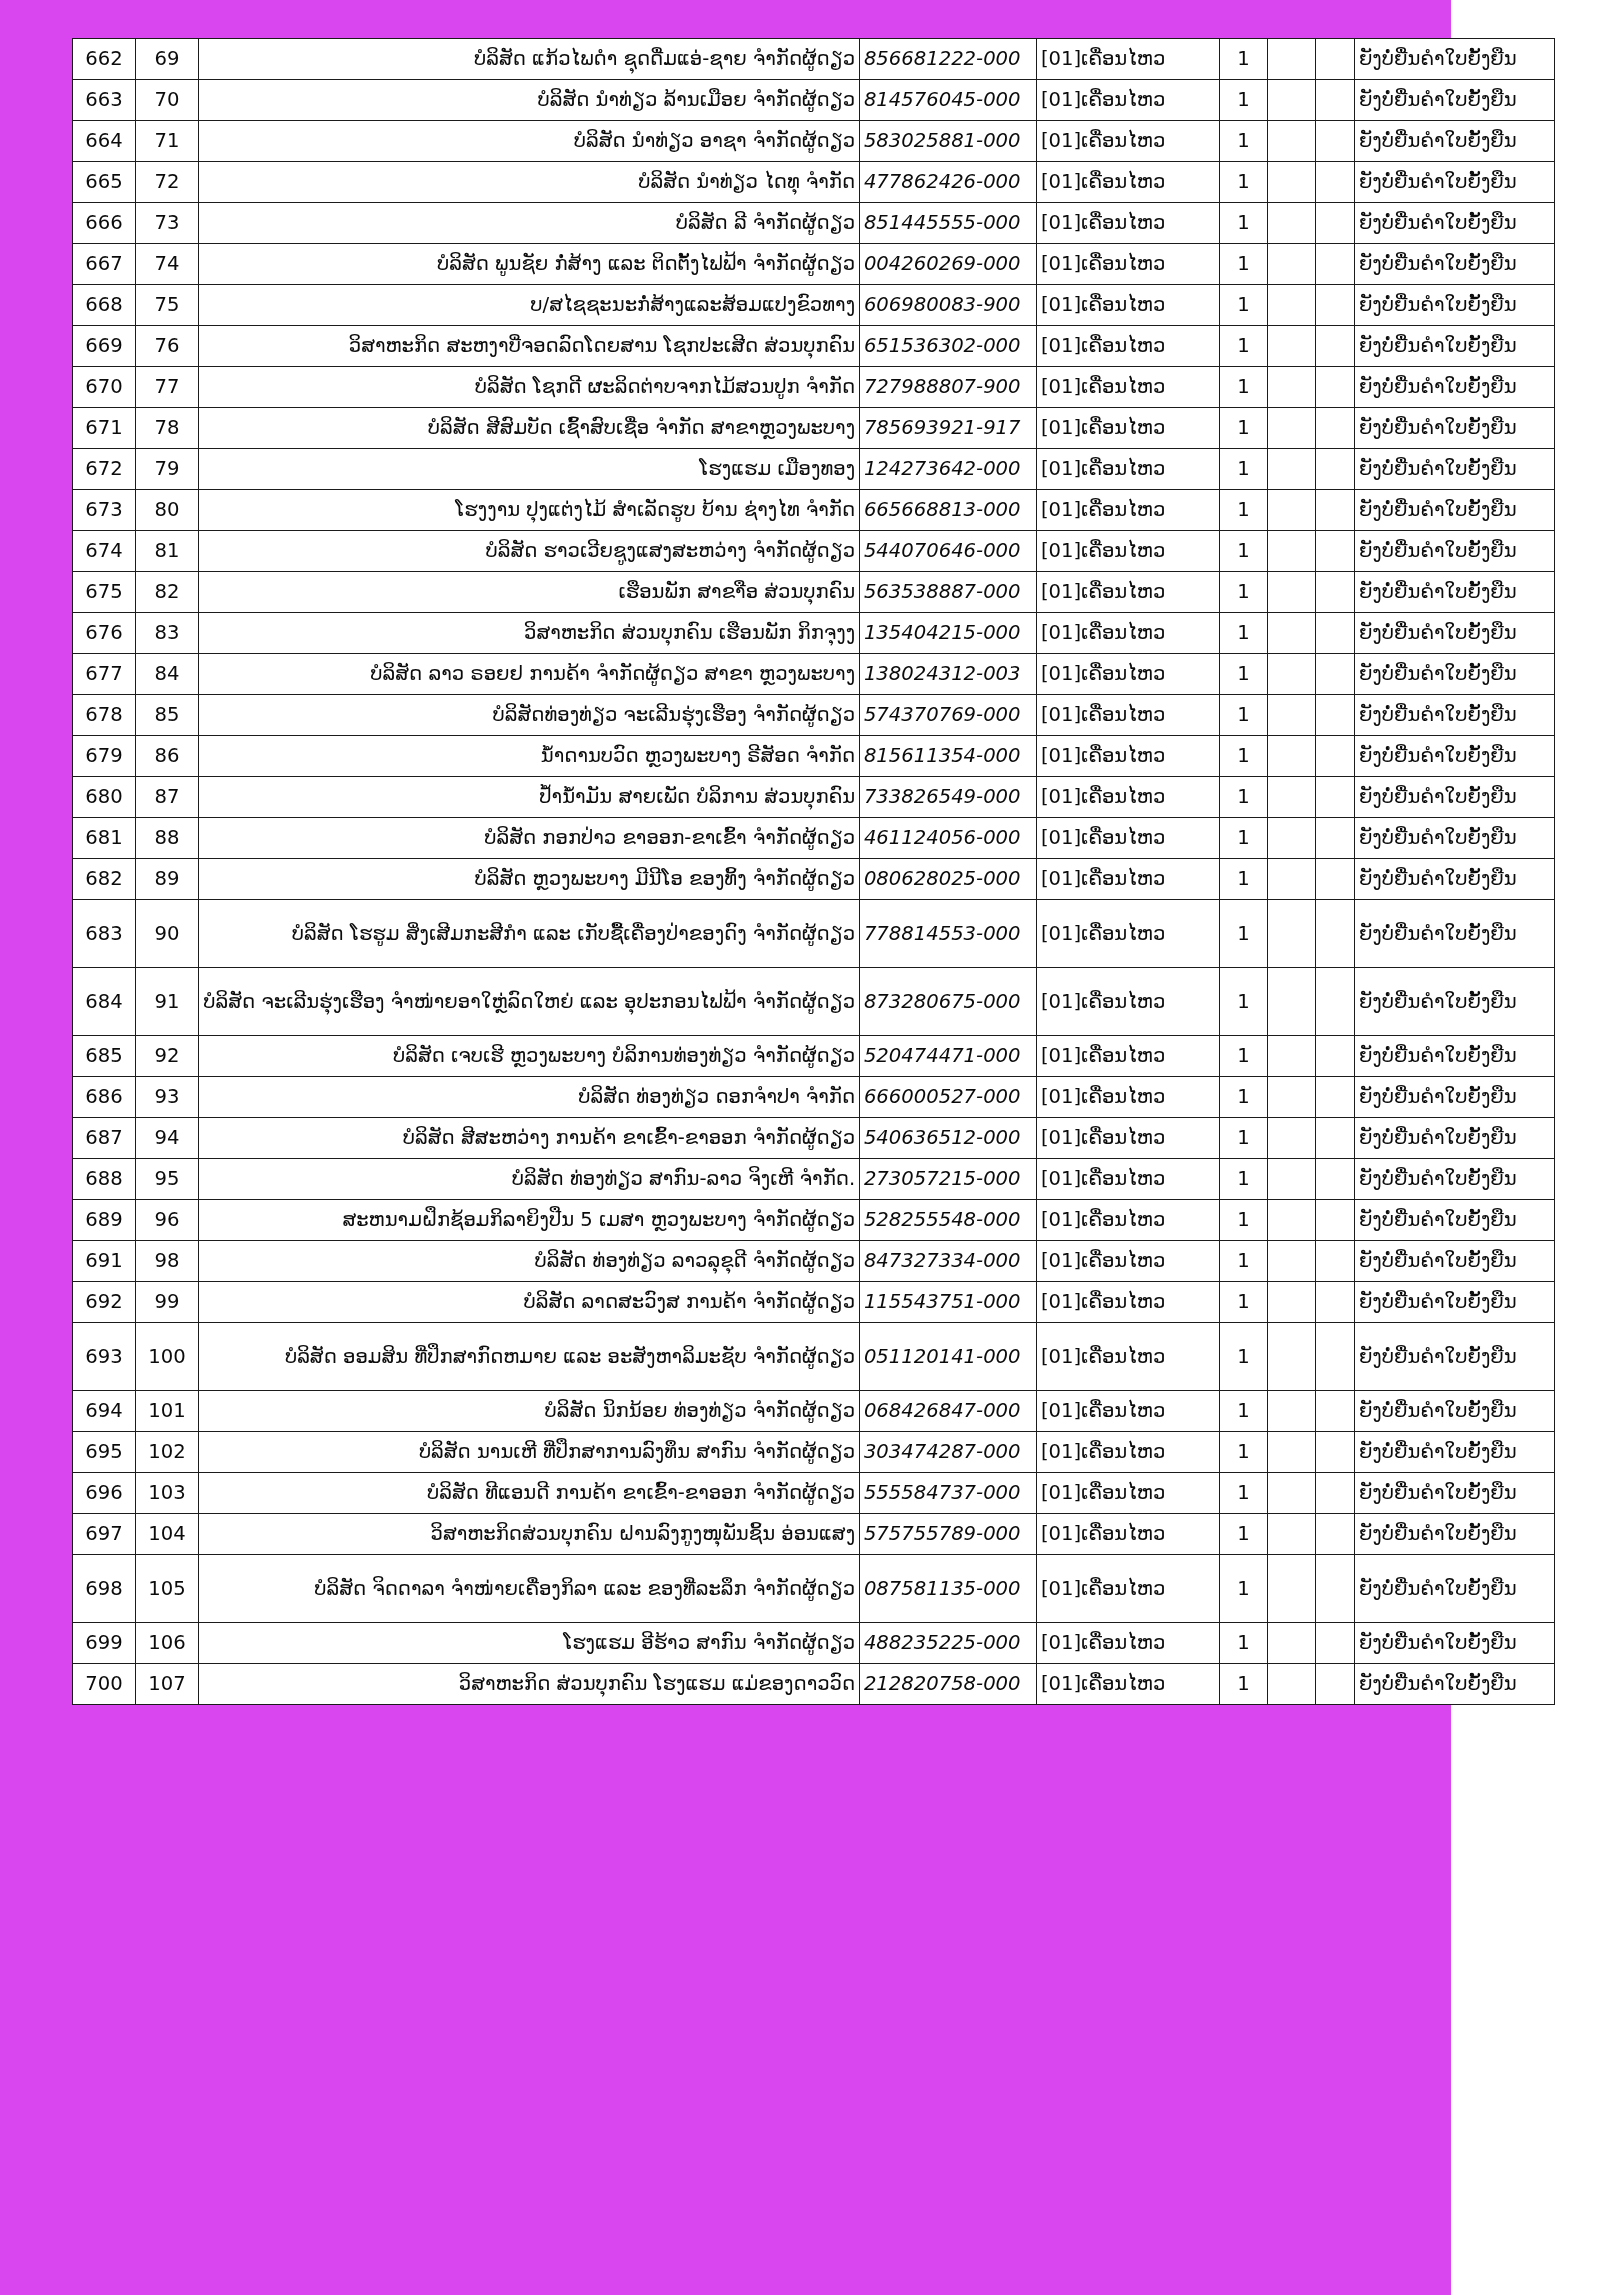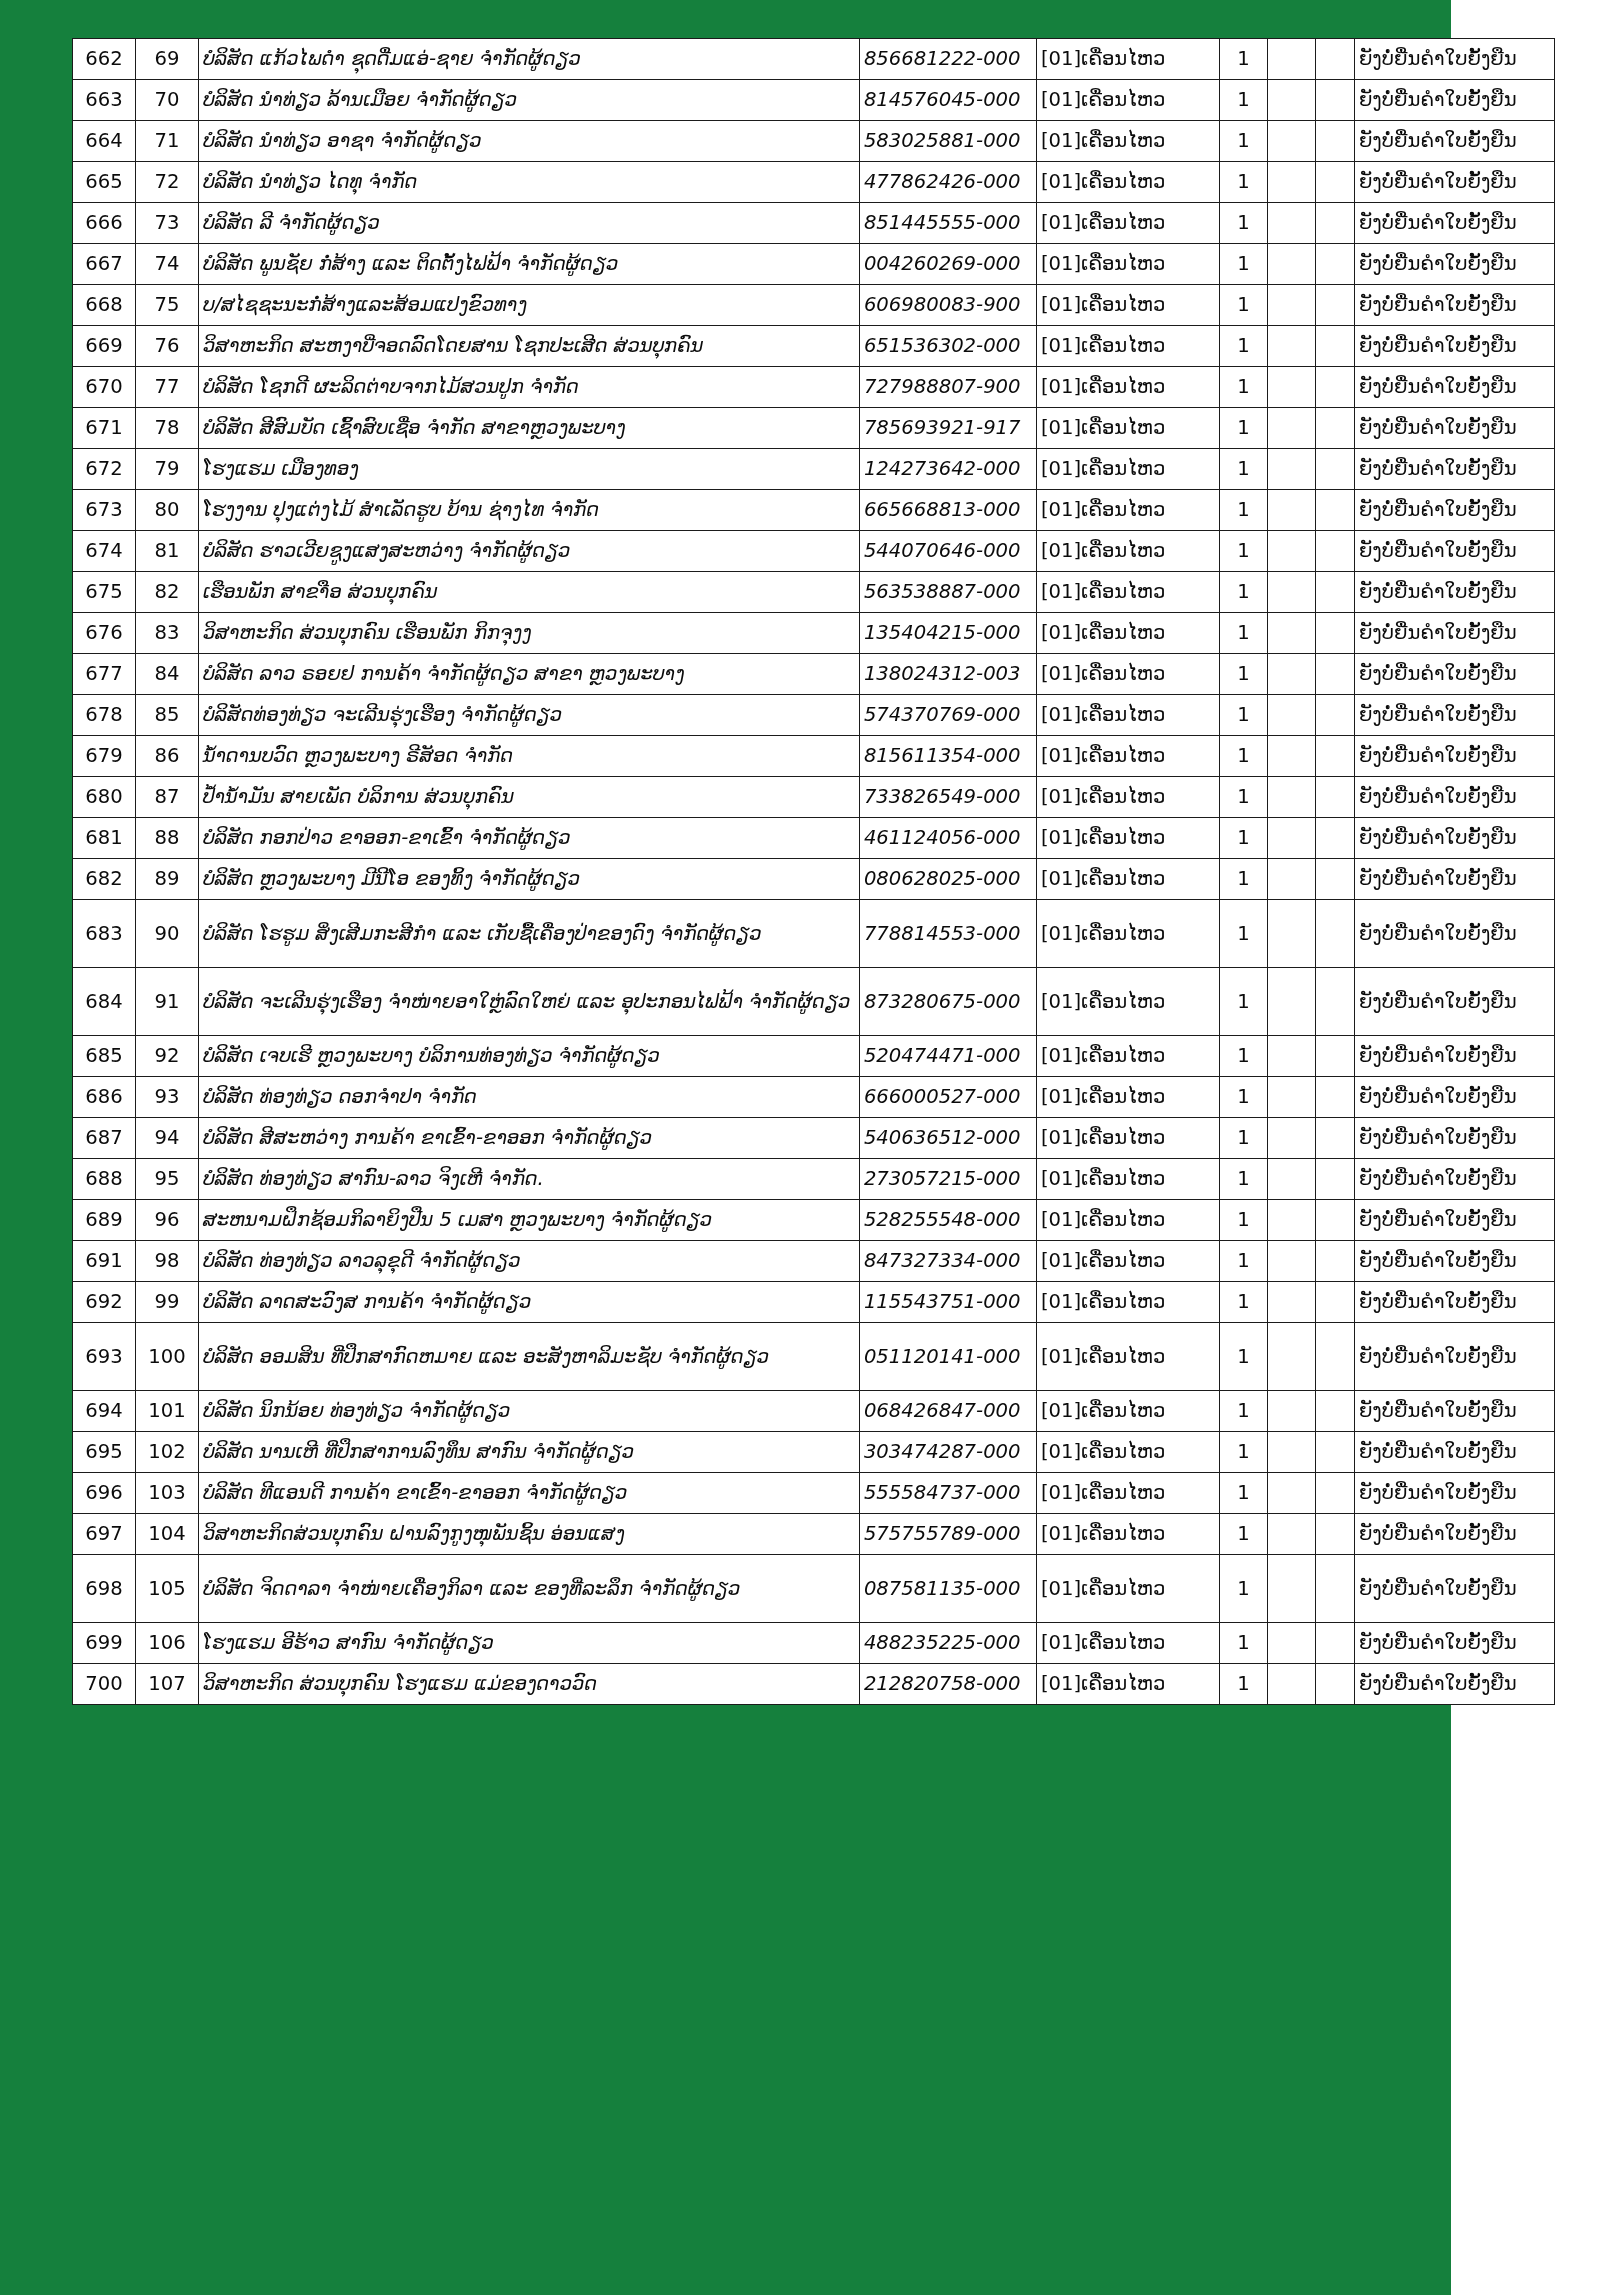--- a/index.html
+++ b/index.html
@@ -12,21 +12,21 @@
     height: 2295px;
     font-family: "DejaVu Sans", "Liberation Sans", sans-serif;
     color: #0b0b0b;
     position: relative;
   }
   .page {
     position: absolute;
     left: 0; top: 0;
     width: 1451px;
     height: 2295px;
-    background: #15803d;
+    background: #d946ef;
   }
   .table-wrap {
     position: absolute;
     left: 72px;
     top: 38px;
     width: 1483px;
   }
   table.doc-table {
     border-collapse: collapse;
     table-layout: fixed;
@@ -52,24 +52,23 @@
   col.c-qty    { width: 48px; }
   col.c-blank1 { width: 48px; }
   col.c-blank2 { width: 39px; }
   col.c-status { width: 200px; }
 
   td.seq, td.no {
     text-align: center;
     font-size: 20px;
   }
   td.name {
-    text-align: left;
+    text-align: right;
     padding-left: 7.9px;
     font-size: 19.6px;
-    font-style: italic;
   }
   td.code {
     text-align: left;
     font-size: 19.6px;
     letter-spacing: 0px;
     font-style: italic;
   }
   td.type {
     text-align: left;
     padding-left: 5.2px;

